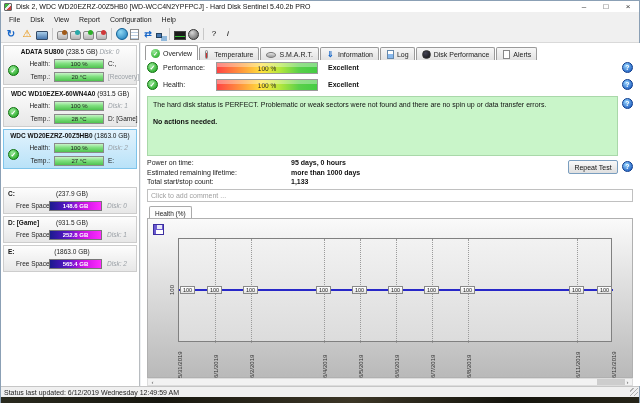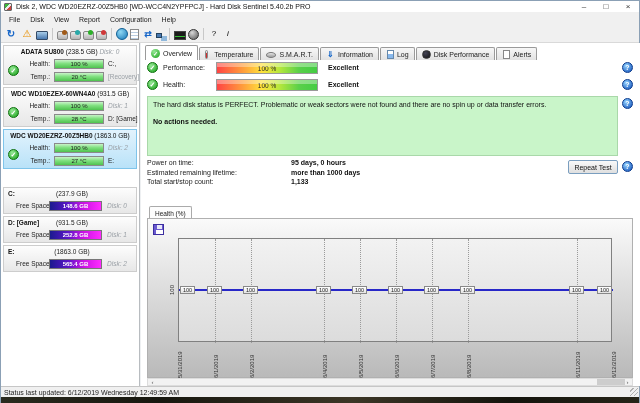--- a/index.html
+++ b/index.html
@@ -368,20 +368,21 @@
       <div class="q-icon sphere-blue" style="left:481px;top:55px;">?</div>
 
       <div class="info-grid">
           <div class="irow"><span class="ilbl">Power on time:</span><span class="ival">95 days, 0 hours</span></div>
           <div class="irow"><span class="ilbl">Estimated remaining lifetime:</span><span class="ival">more than 1000 days</span></div>
           <div class="irow"><span class="ilbl">Total start/stop count:</span><span class="ival">1,133</span></div>
         </div>
       <div class="btn">Repeat Test</div>
       <div class="q-icon sphere-blue" style="left:481px;top:118px;">?</div>
 
+      <input class="comment-input" type="text" placeholder="Click to add comment ..." style="">
 
       <div class="chart-panel">
         <div class="chart-tab">Health (%)</div>
         <div class="chart-body">
           <div class="save-icon"></div>
           <div class="plot" id="plot">
               <div class="gridline" style="left: 36px;"></div>
               <div class="gridline" style="left: 72px;"></div>
               <div class="gridline" style="left: 145px;"></div>
               <div class="gridline" style="left: 181px;"></div>

